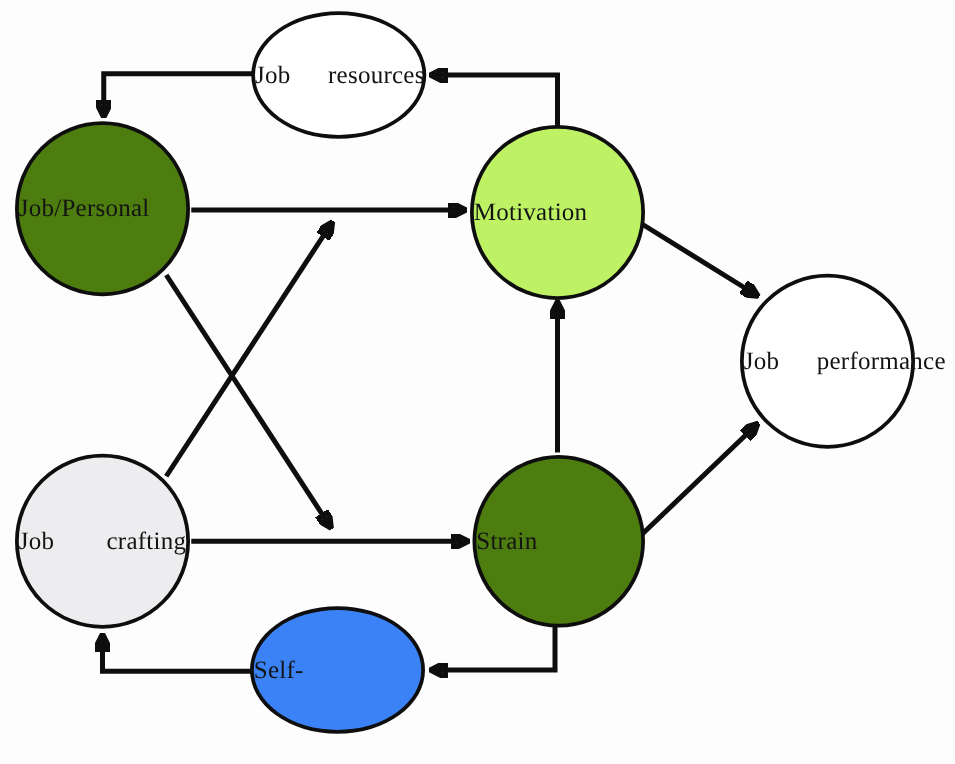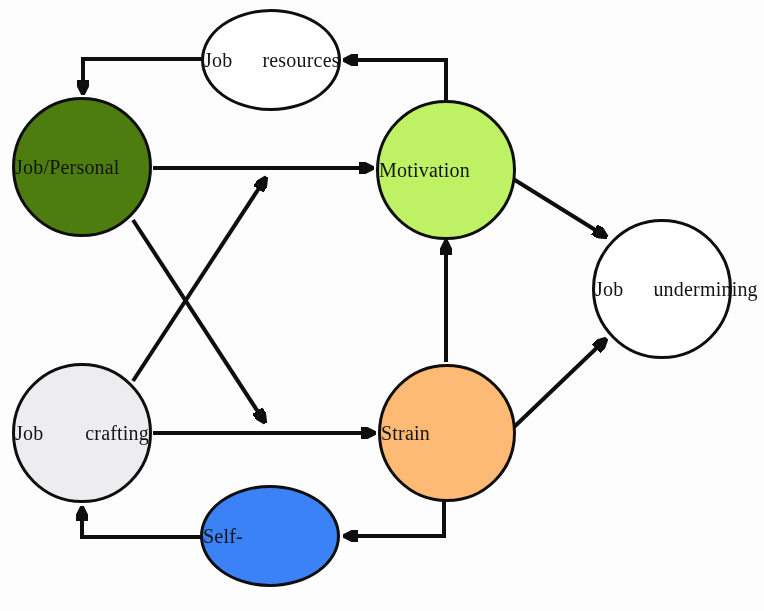--- a/index.html
+++ b/index.html
@@ -86,29 +86,29 @@
   <div class="node n-resources" style="background-color: #4d7c0f;">
     <span>Job/Personal</span>
   </div>
 
   <div class="node n-motivation" style="background-color: #bef264;">
     <span>Motivation</span>
   </div>
 
   <div class="node n-job-performance" style="background-color: rgb(255, 255, 255);">
     <span>Job</span>
-    <span>undermining</span>
+    <span>performance</span>
   </div>
 
   <div class="node n-job-demands" style="background-color: rgb(237, 236, 238);">
     <span>Job</span>
     <span>crafting</span>
   </div>
 
-  <div class="node n-strain" style="background-color: #fdba74;">
+  <div class="node n-strain" style="background-color: #4d7c0f;">
     <span>Strain</span>
   </div>
 
   <div class="node n-self-undermining" style="background-color: #3b82f6;">
     <span>Self-</span>
   </div>
 
 </div>
 
 </body></html>

